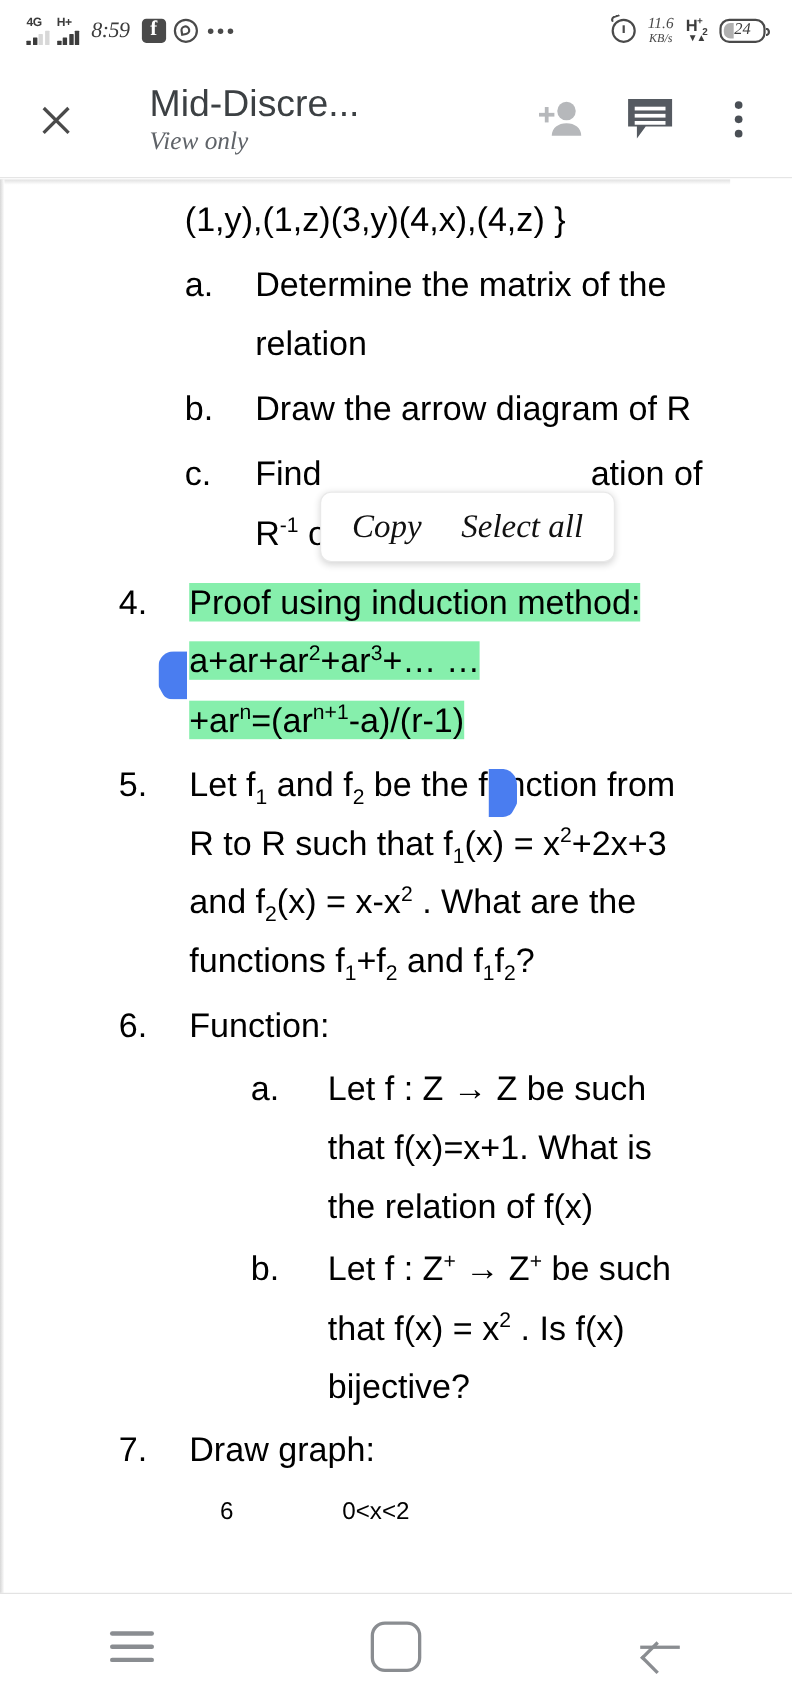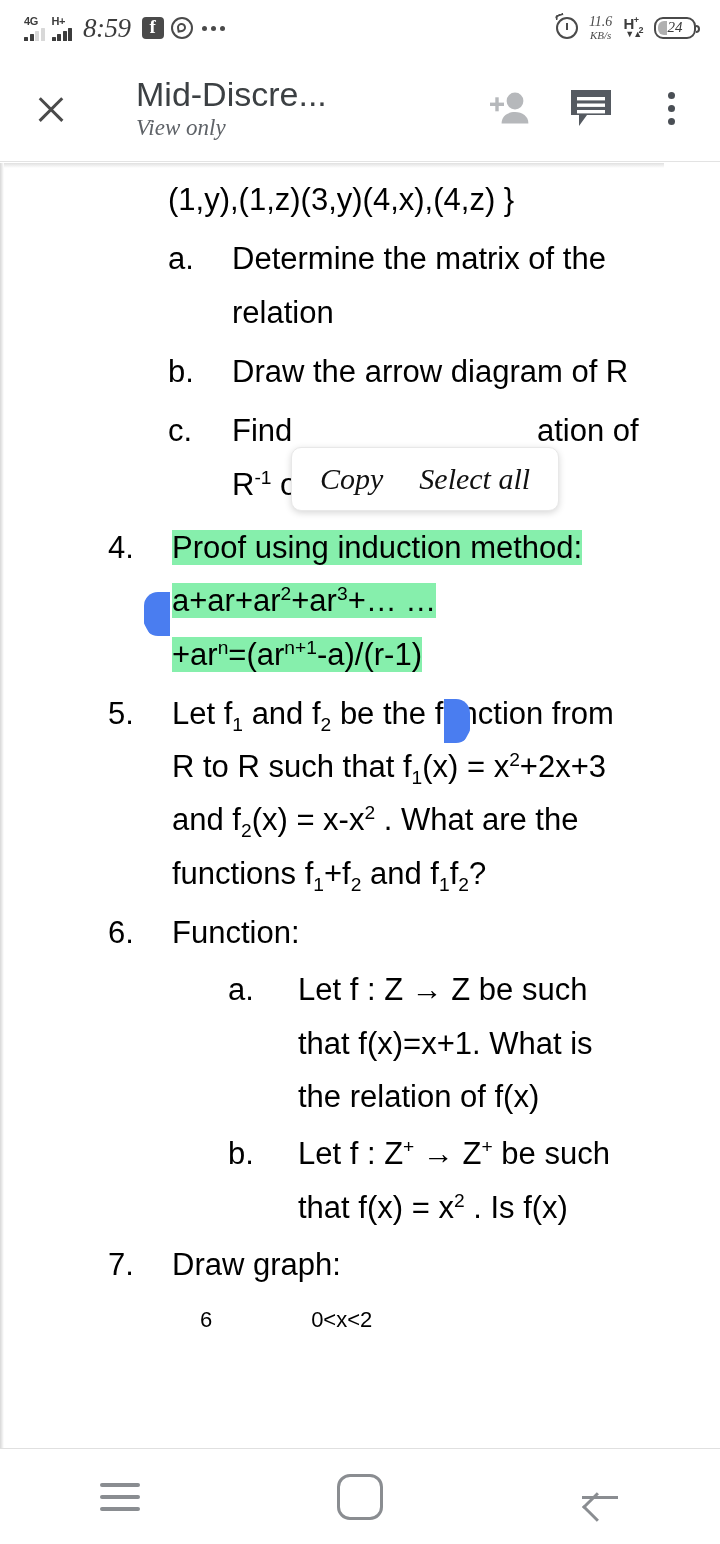--- a/index.html
+++ b/index.html
@@ -67,21 +67,21 @@
   .bars i:nth-child(1) { height: 4px; }
   .bars i:nth-child(2) { height: 7px; }
   .bars i:nth-child(3) { height: 10px; }
   .bars i:nth-child(4) { height: 13px; }
   .bars.faded i:nth-child(3),
   .bars.faded i:nth-child(4) { background: #d8d8d8; }
 
   .sb-time {
     font-family: "Liberation Serif", serif;
     font-style: italic;
-    font-size: 27px;
+    font-size: 20px;
     color: #3c3c3c;
     line-height: 1;
     margin: 0 4px;
     letter-spacing: -0.5px;
   }
   .fb-icon {
     width: 22px; height: 22px;
     background: #4a4a4a;
     border-radius: 4px;
     position: relative;
@@ -586,20 +586,21 @@
             <span class="line" style="display:block;">that f(x)=x+1. What is</span>
             <span class="line" style="display:block;">the relation of f(x)</span>
           </span>
         </span>
 
         <span class="item" style="margin-left:56px; margin-top:4px;">
           <span class="marker" style="width:70px;">b.</span>
           <span class="content">
             <span class="line" style="display:block;"><span>Let f : Z</span><sup>+</sup><span> → Z</span><sup>+</sup><span> be such</span></span>
             <span class="line" style="display:block;"><span>that f(x) = x</span><sup>2</sup><span> . Is f(x)</span></span>
+            <span class="line" style="display:block;">bijective?</span>
           </span>
         </span>
       </span>
     </div>
 
     <div class="item" style="margin-left:108px; margin-top:4px;">
       <span class="marker" style="width:64px;">7.</span>
       <span class="content">
         <span class="line" style="display:block;">Draw graph:</span>
         <span style="display:block; font-size:22px; line-height:2.6; margin-left:28px;">

